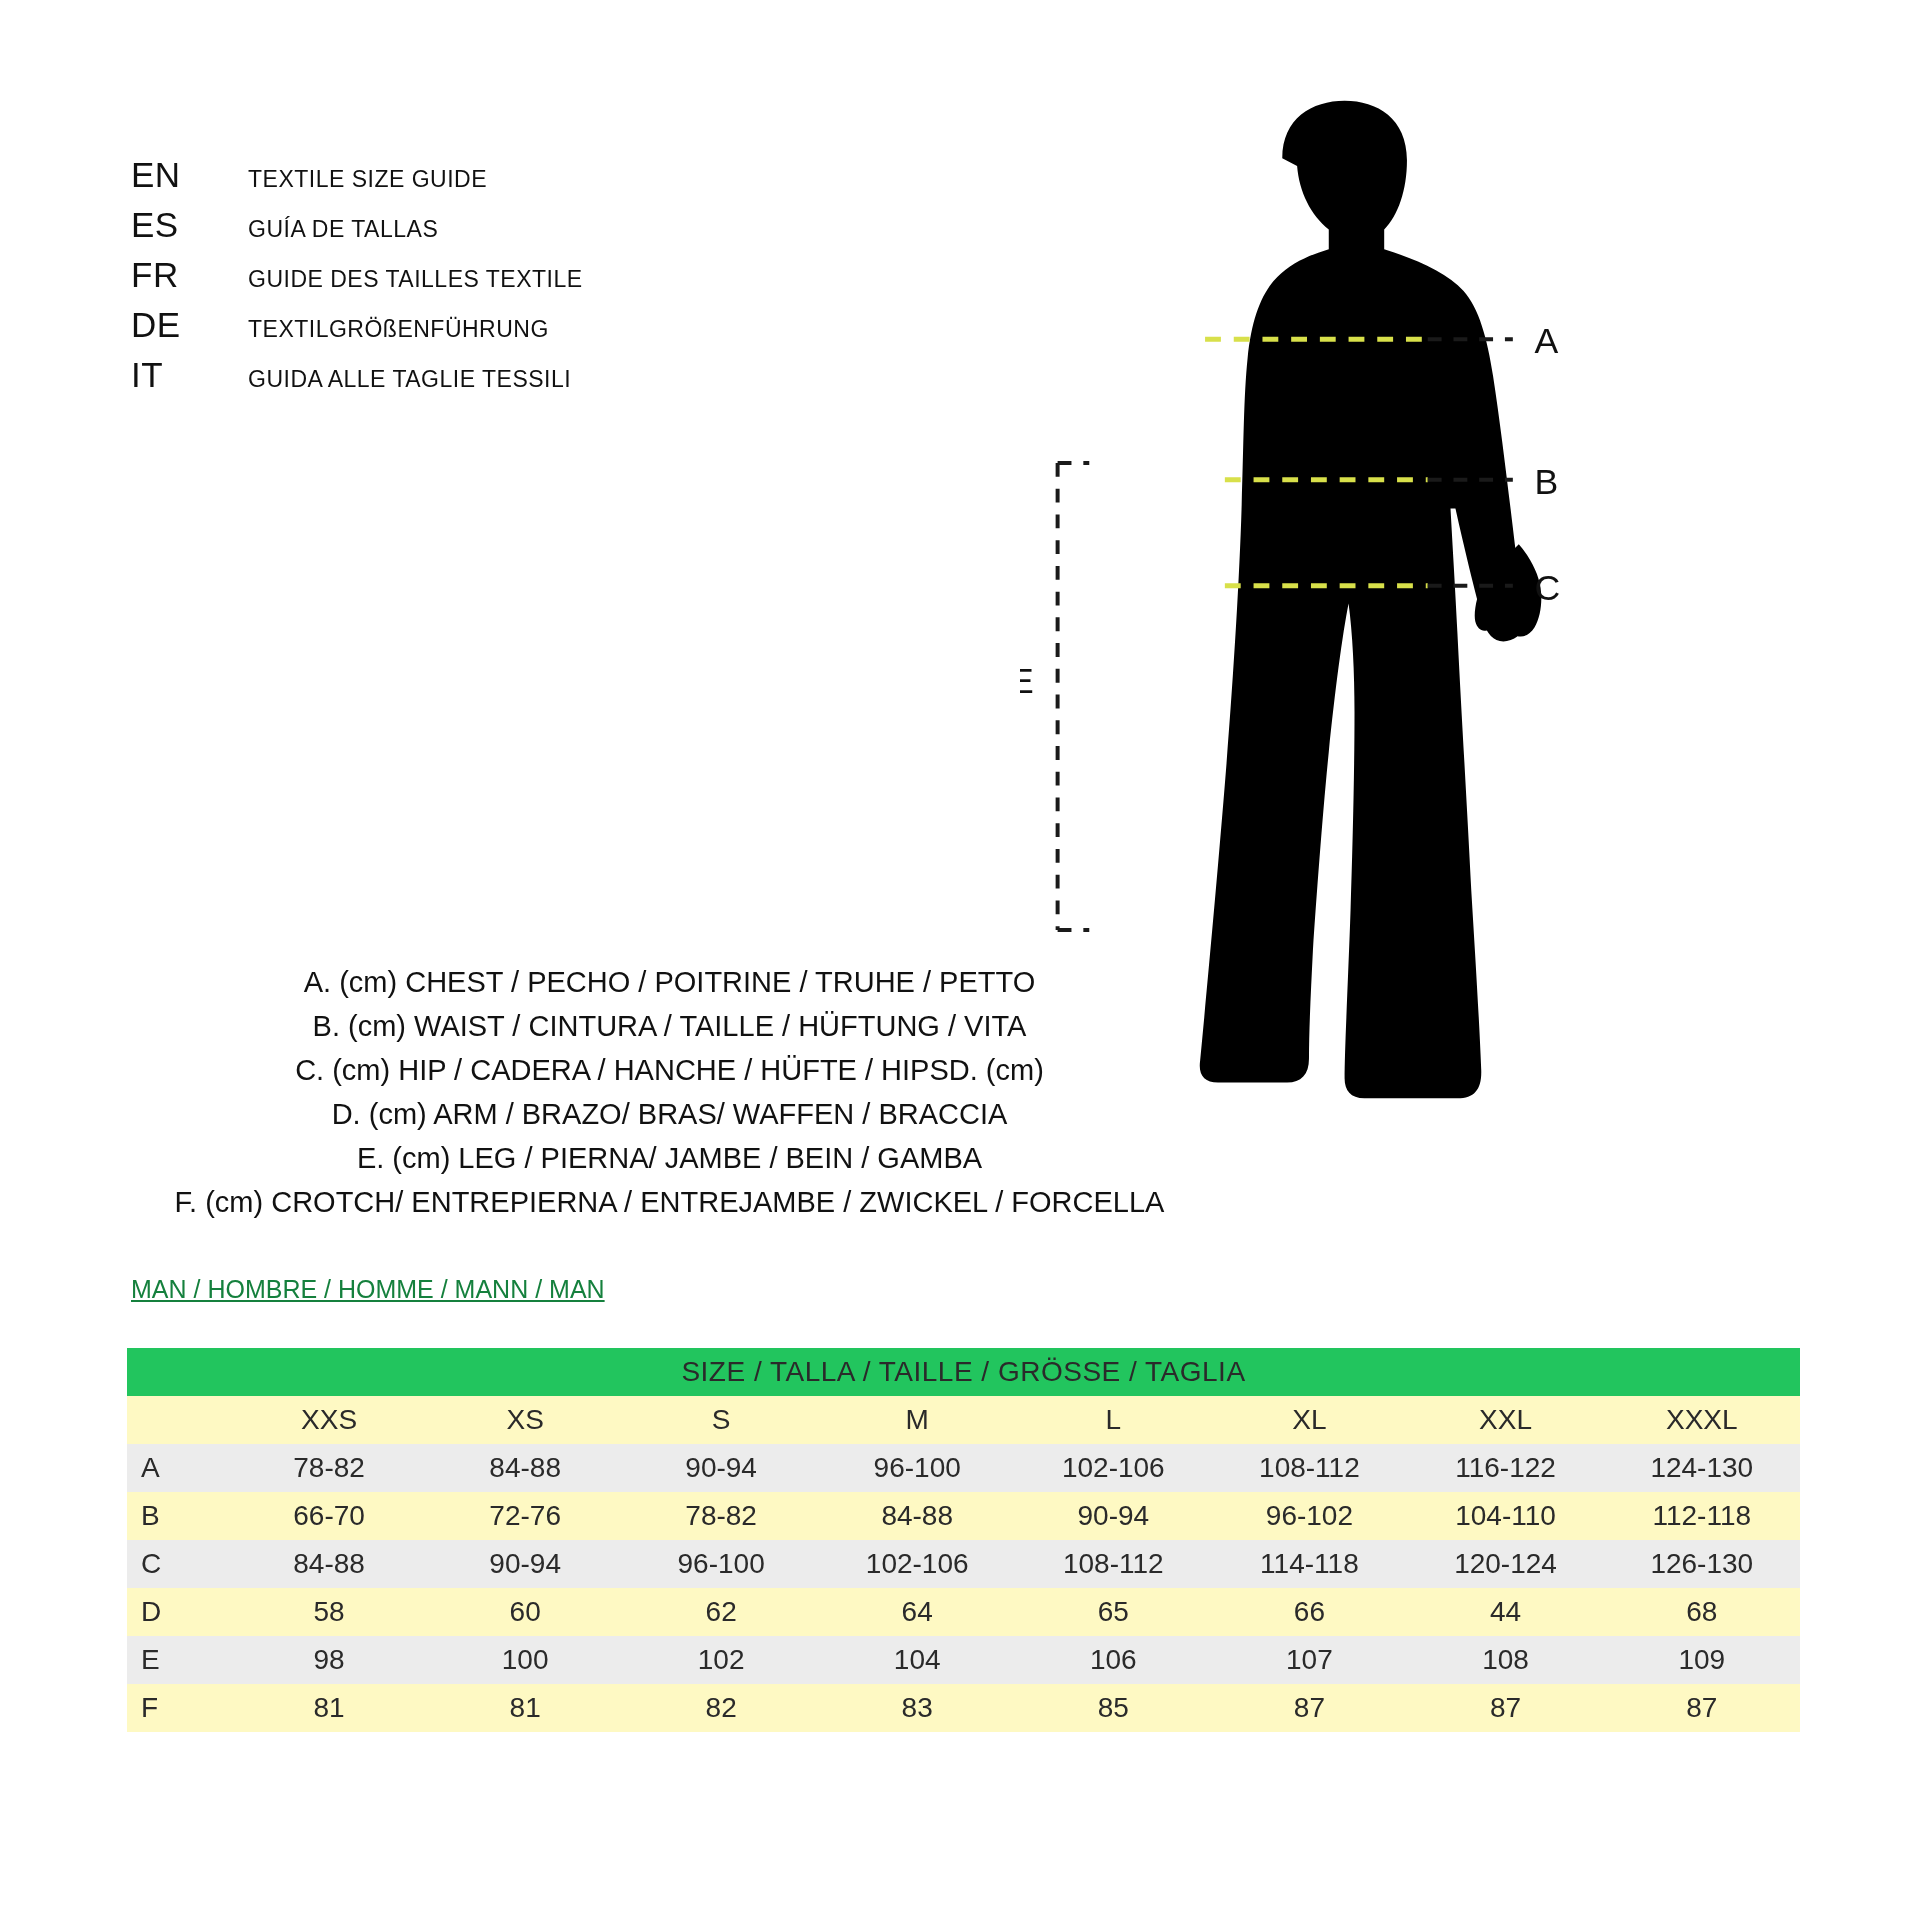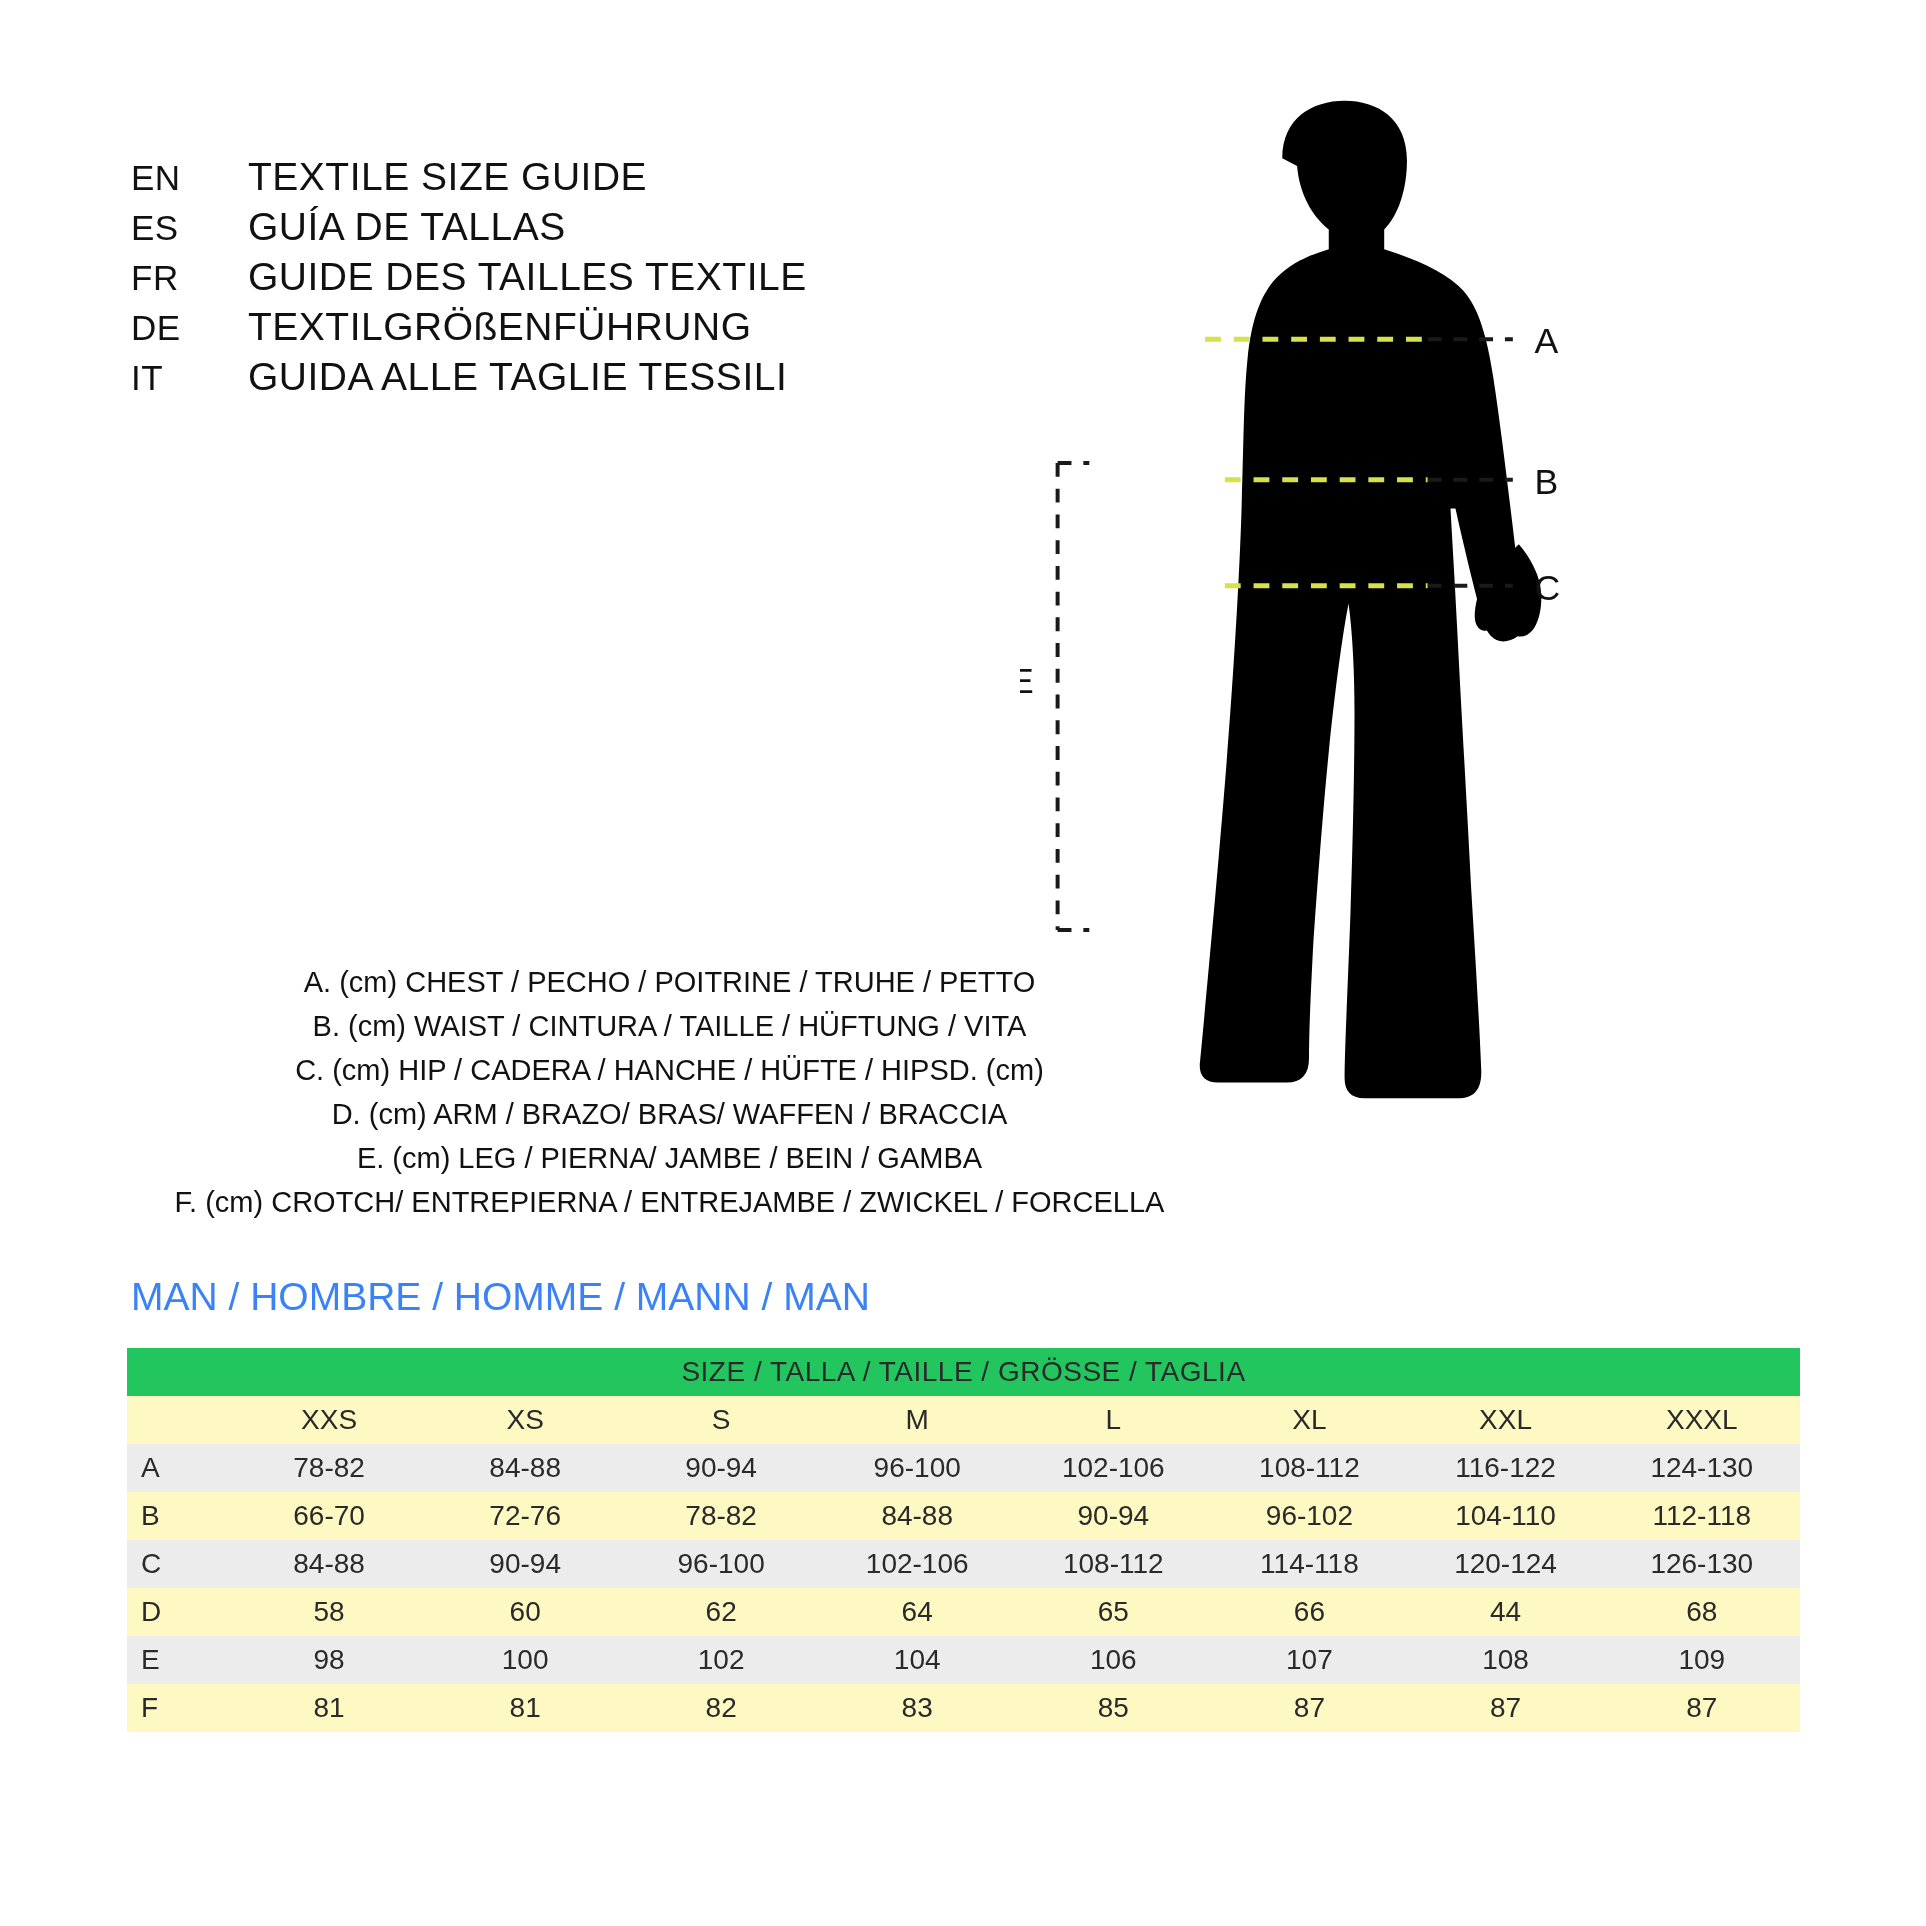--- a/index.html
+++ b/index.html
@@ -29,21 +29,21 @@
     align-items: baseline;
     height: 50px;
   }
   .title-lang {
     width: 117px;
     font-size: 35px;
     letter-spacing: 0.5px;
     color: #111;
   }
   .title-text {
-    font-size: 39px;
+    font-size: 23px;
     letter-spacing: 0.5px;
     color: #111;
   }
 
   
   #legend-block {
     position: absolute;
     left: 140px;
     top: 960px;
     width: 1059px;
@@ -52,23 +52,24 @@
   .legend-row {
     font-size: 29px;
     line-height: 44px;
     color: #111;
     white-space: nowrap;
   }
   #gender-label {
     position: absolute;
     left: 131px;
     top: 1275px;
-    font-size: 39px;
-    color: #3b82f6;
+    font-size: 25px;
+    color: #15803d;
     white-space: nowrap;
+    text-decoration: underline;
   }
 
   
   #figure-block {
     position: absolute;
     left: 1020px;
     top: 79px;
     width: 861px;
     height: 1148px;
   }

